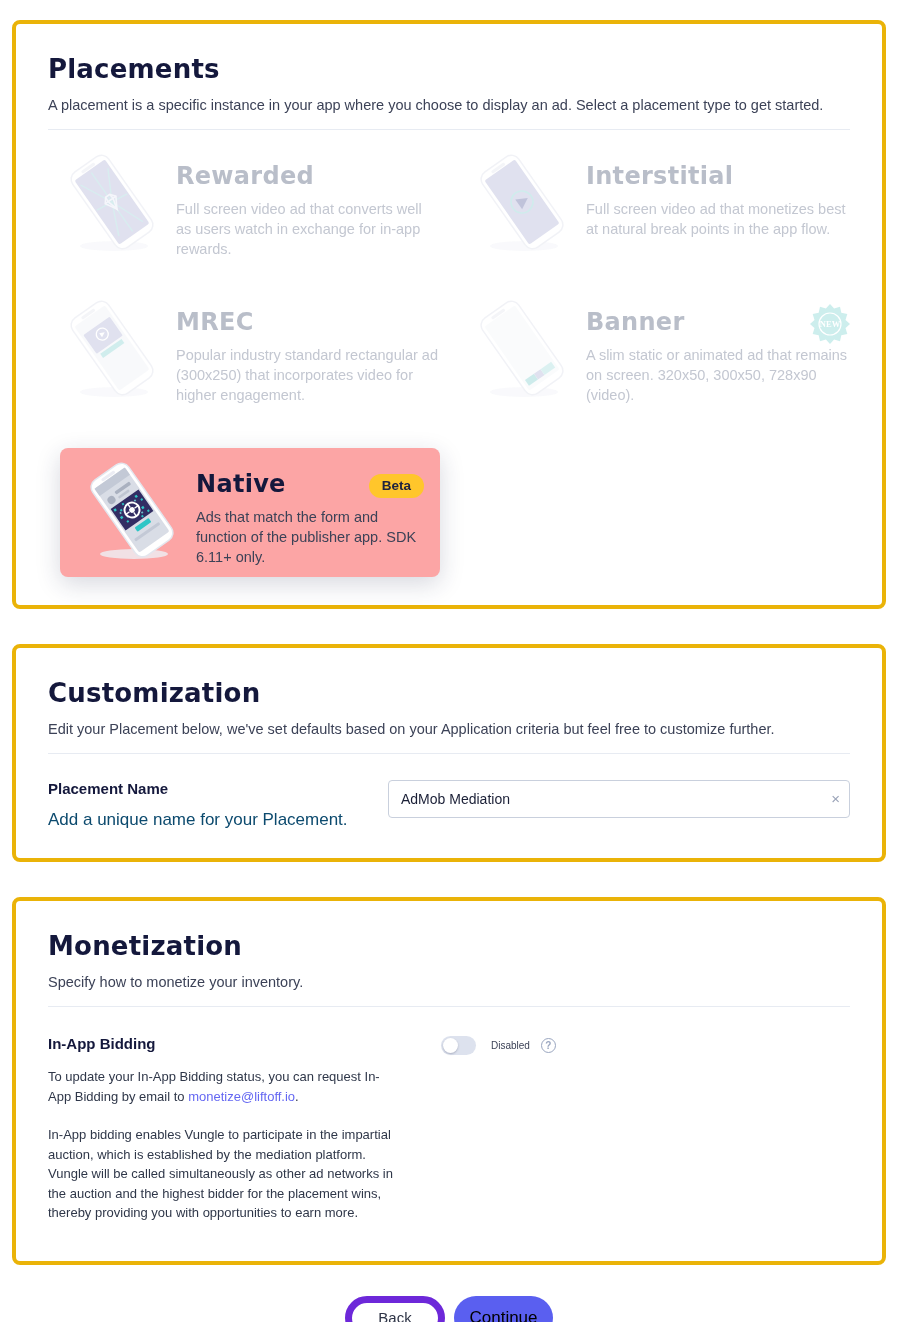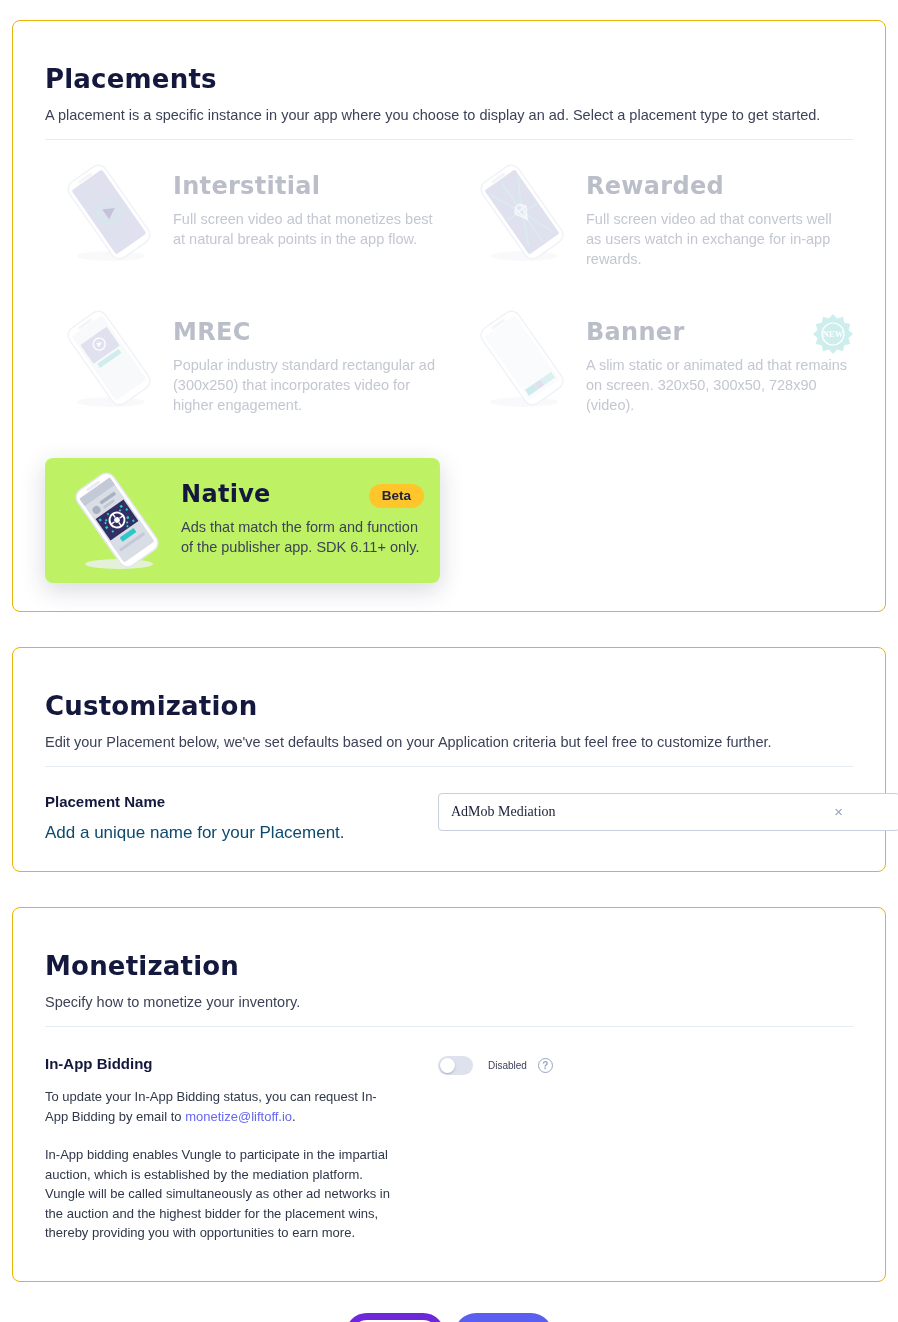--- a/index.html
+++ b/index.html
@@ -4,24 +4,24 @@
 <style>
   * { box-sizing: border-box; margin: 0; padding: 0; }
   html, body { background: #ffffff; }
   body {
     width: 898px;
     font-family: "Liberation Sans", sans-serif;
     color: #3c4257;
   }
   .card {
     margin: 0 12px;
-    border: 1px solid #eab308;
+    border: 4px solid #eab308;
     border-radius: 8px;
     background: #fff;
-    padding: 43px 32px 28px;
+    padding: 30px 32px 28px;
   }
   .card-title {
     font-size: 26px;
     font-weight: 700;
     color: #14183c;
     letter-spacing: .2px;
     margin-bottom: 13px;
     font-family: "DejaVu Sans", "Liberation Sans", sans-serif;
   }
   .card-desc { font-size: 14.5px; color: #3c4257; }
@@ -41,26 +41,27 @@
   .type-text { padding-top: 12px; flex: 1 1 auto; }
   .type-title-row { display: flex; align-items: flex-start; }
   .type-title {
     font-size: 24px; font-weight: 700; color: #b9bec9;
     margin-bottom: 9px; letter-spacing: .3px;
     font-family: "DejaVu Sans", "Liberation Sans", sans-serif;
   }
   .type-desc { font-size: 14.5px; line-height: 1.38; color: #c3c7d1; max-width: 262px; }
 
   .type-item.selected {
-    background: #bef264;
+    background: #fca5a5;
     border-radius: 8px;
     box-shadow: 0 7px 24px rgba(32, 38, 75, .18);
     padding: 10px 16px 10px 8px;
     min-height: 114px;
     margin-top: 6px;
+    margin-left: 12px;
   }
   .type-item.selected .type-title { color: #14183c; }
   .type-item.selected .type-desc { color: #3c4257; max-width: 258px; }
   .beta-badge {
     margin-left: auto;
     background: #ffc62b;
     color: #20243f;
     font-size: 13.5px;
     font-weight: 700;
     padding: 5px 13px;
@@ -75,22 +76,22 @@
   .field-row { display: flex; align-items: flex-start; padding-top: 26px; }
   .field-left { flex: 1 1 auto; padding-right: 20px; }
   .field-label { font-size: 15px; font-weight: 700; color: #14183c; margin-bottom: 13px; }
   .field-help { font-size: 17px; color: #0c4a6e; }
   .input-wrap { position: relative; width: 462px; flex: 0 0 auto; }
   .text-input {
     width: 100%; height: 38px;
     border: 1px solid #c9d0dd; border-radius: 4px;
     padding: 0 32px 0 12px;
     font-size: 14px; color: #1a1f36;
-    font-family: Liberation Serif, serif;
-    outline: none; background: #fff; margin-left: 47px;
+    font-family: Liberation Sans, sans-serif;
+    outline: none; background: #fff;
   }
   .clear-x {
     position: absolute; right: 10px; top: 50%;
     transform: translateY(-52%);
     color: #9aa3b8; font-size: 15px; line-height: 1;
     cursor: pointer;
   }
 
   
   .monetize-row { display: flex; align-items: flex-start; padding-top: 28px; }
@@ -143,41 +144,20 @@
 
   <div class="type-grid">
 
     <div class="type-item dimmed">
       <span class="type-icon">
         <svg viewBox="0 0 120 105" width="128" height="105">
           <ellipse cx="62" cy="96" rx="34" ry="5" fill="#eef0f5" opacity=".7"></ellipse>
           <g transform="rotate(-35 60 52)">
             <rect x="38" y="6" width="44" height="92" rx="9" fill="#fff" stroke="#e6e8f0" stroke-width="1.5"></rect>
             <rect x="41.5" y="13" width="37" height="78" rx="2" fill="#c7c9e2"></rect>
-            <rect x="52" y="9" width="16" height="3" rx="1.5" fill="#ecedf4"></rect>
-            <circle cx="60" cy="52" r="11" fill="none" stroke="#a9dede" stroke-width="1.5"></circle>
-            <polygon points="56,46 67,52 56,58" fill="#8d93bd"></polygon>
-          </g>
-        </svg>
-      </span>
-      <div class="type-text">
-        <div class="type-title-row">
-          <div class="type-title">Interstitial</div>
-        </div>
-        <div class="type-desc">Full screen video ad that monetizes best at natural break points in the app flow.</div>
-      </div>
-    </div>
-
-    <div class="type-item dimmed">
-      <span class="type-icon">
-        <svg viewBox="0 0 120 105" width="128" height="105">
-          <ellipse cx="62" cy="96" rx="34" ry="5" fill="#eef0f5" opacity=".7"></ellipse>
-          <g transform="rotate(-35 60 52)">
-            <rect x="38" y="6" width="44" height="92" rx="9" fill="#fff" stroke="#e6e8f0" stroke-width="1.5"></rect>
-            <rect x="41.5" y="13" width="37" height="78" rx="2" fill="#c7c9e2"></rect>
             <g stroke="#b7e4e4" stroke-width="1.3" opacity=".9">
               <line x1="60" y1="52" x2="44" y2="20"></line>
                 <line x1="60" y1="52" x2="76" y2="22"></line>
               <line x1="60" y1="52" x2="43" y2="50"></line>
                 <line x1="60" y1="52" x2="77" y2="54"></line>
               <line x1="60" y1="52" x2="46" y2="84"></line>
                 <line x1="60" y1="52" x2="74" y2="86"></line>
               <line x1="60" y1="52" x2="60" y2="16"></line>
                 <line x1="60" y1="52" x2="60" y2="88"></line>
             </g>
@@ -187,20 +167,41 @@
               <path d="M53.5,49.5 H66.5 M57.5,44.5 L57,49.5 L60,60.5 L63,49.5 L62.5,44.5"></path>
             </g>
           </g>
         </svg>
       </span>
       <div class="type-text">
         <div class="type-title-row">
           <div class="type-title">Rewarded</div>
         </div>
         <div class="type-desc">Full screen video ad that converts well as users watch in exchange for in-app rewards.</div>
+      </div>
+    </div>
+
+    <div class="type-item dimmed">
+      <span class="type-icon">
+        <svg viewBox="0 0 120 105" width="128" height="105">
+          <ellipse cx="62" cy="96" rx="34" ry="5" fill="#eef0f5" opacity=".7"></ellipse>
+          <g transform="rotate(-35 60 52)">
+            <rect x="38" y="6" width="44" height="92" rx="9" fill="#fff" stroke="#e6e8f0" stroke-width="1.5"></rect>
+            <rect x="41.5" y="13" width="37" height="78" rx="2" fill="#c7c9e2"></rect>
+            <rect x="52" y="9" width="16" height="3" rx="1.5" fill="#ecedf4"></rect>
+            <circle cx="60" cy="52" r="11" fill="none" stroke="#a9dede" stroke-width="1.5"></circle>
+            <polygon points="56,46 67,52 56,58" fill="#8d93bd"></polygon>
+          </g>
+        </svg>
+      </span>
+      <div class="type-text">
+        <div class="type-title-row">
+          <div class="type-title">Interstitial</div>
+        </div>
+        <div class="type-desc">Full screen video ad that monetizes best at natural break points in the app flow.</div>
       </div>
     </div>
 
     <div class="type-item dimmed">
       <span class="type-icon">
         <svg viewBox="0 0 120 105" width="128" height="105">
           <ellipse cx="62" cy="96" rx="34" ry="5" fill="#eef0f5" opacity=".7"></ellipse>
           <g transform="rotate(-35 60 52)">
             <rect x="38" y="6" width="44" height="92" rx="9" fill="#fff" stroke="#e6e8f0" stroke-width="1.5"></rect>
             <rect x="41.5" y="13" width="37" height="78" rx="2" fill="#f3f5f9"></rect>

